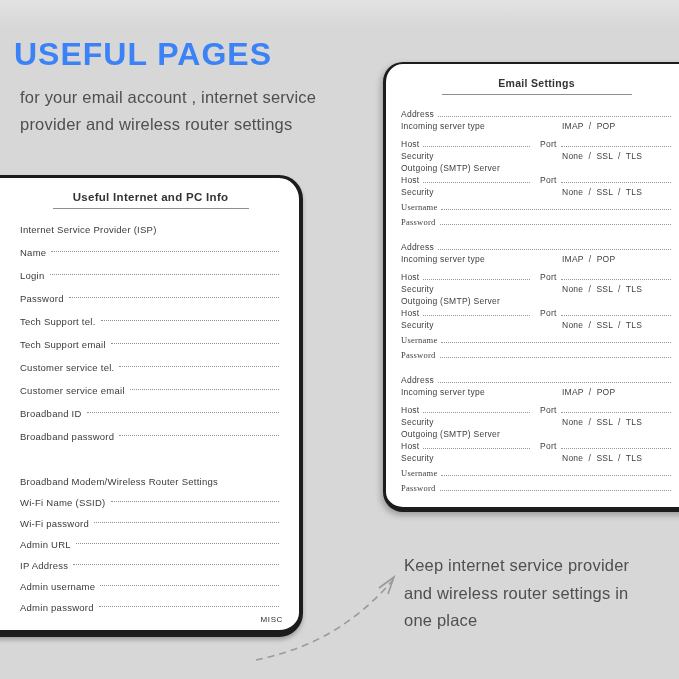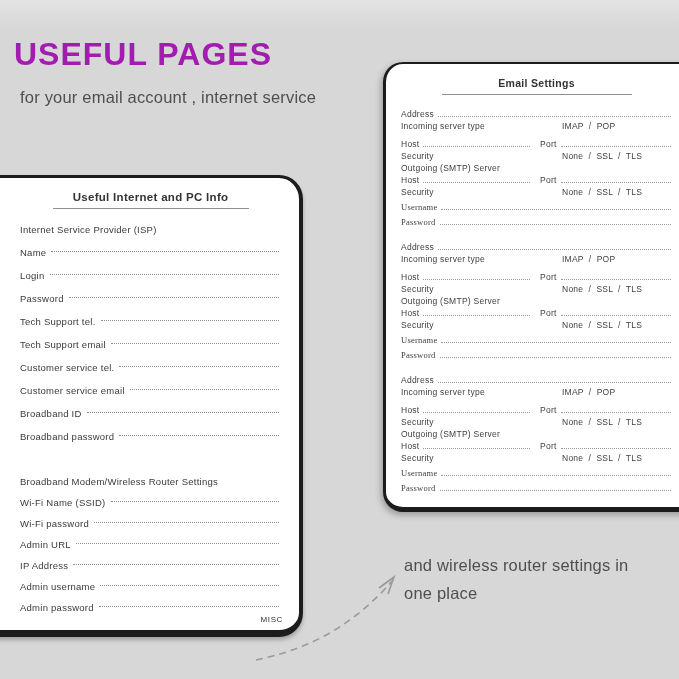--- a/index.html
+++ b/index.html
@@ -5,21 +5,21 @@
   html,body{margin:0;padding:0;}
   body{
     width:679px;height:679px;position:relative;overflow:hidden;
     background:linear-gradient(180deg,#e3e3e3 0px,#d7d7d7 28px,#d7d7d7 100%);
     font-family:"Liberation Sans","DejaVu Sans",sans-serif;
     -webkit-font-smoothing:antialiased;
   }
   
   .hero-title{
     position:absolute;left:14px;top:36px;
-    font-size:32px;font-weight:700;color:#a21caf;letter-spacing:1px;
+    font-size:32px;font-weight:700;color:#3b82f6;letter-spacing:1px;
   }
   .hero-sub{
     position:absolute;left:20px;top:84px;
     font-size:16.5px;color:#4f4f4f;line-height:27px;letter-spacing:0.2px;
   }
   
   .page{
     position:absolute;background:#ffffff;border-style:solid;border-color:#1c1c1c;
     box-sizing:border-box;
   }
@@ -84,20 +84,21 @@
     font-size:16.5px;color:#4f4f4f;line-height:27.5px;letter-spacing:0.2px;
   }
   .arrow-svg{position:absolute;left:248px;top:560px;}
 </style>
 </head>
 <body>
 
 <div class="hero-title">USEFUL PAGES</div>
 <div class="hero-sub">
   <div>for your email account , internet service</div>
+  <div>provider and wireless router settings</div>
 </div>
 
 <div class="page page-left">
   <div class="page-title">Useful Internet and PC Info</div>
   <div class="title-underline"></div>
   <div class="left-fields">
       <div class="field-row no-dots">
     <span>Internet Service Provider  (ISP)</span>
 
   </div>
@@ -321,15 +322,16 @@
   </div>
       </div>
     </div>
 </div>
 
 <svg class="arrow-svg" width="165" height="112" viewBox="0 0 165 112">
   <path d="M 8 100 C 50 91, 98 74, 145 20" fill="none" stroke="#9a9a9a" stroke-width="1.6" stroke-dasharray="7 5"></path>
   <path d="M 131 28 L 146 17 L 140 34" fill="none" stroke="#9a9a9a" stroke-width="1.6" stroke-linejoin="miter"></path>
 </svg>
 <div class="annotation">
+  <div>Keep internet service provider</div>
   <div>and wireless router settings in</div>
   <div>one place</div>
 </div>
 
 </body></html>

